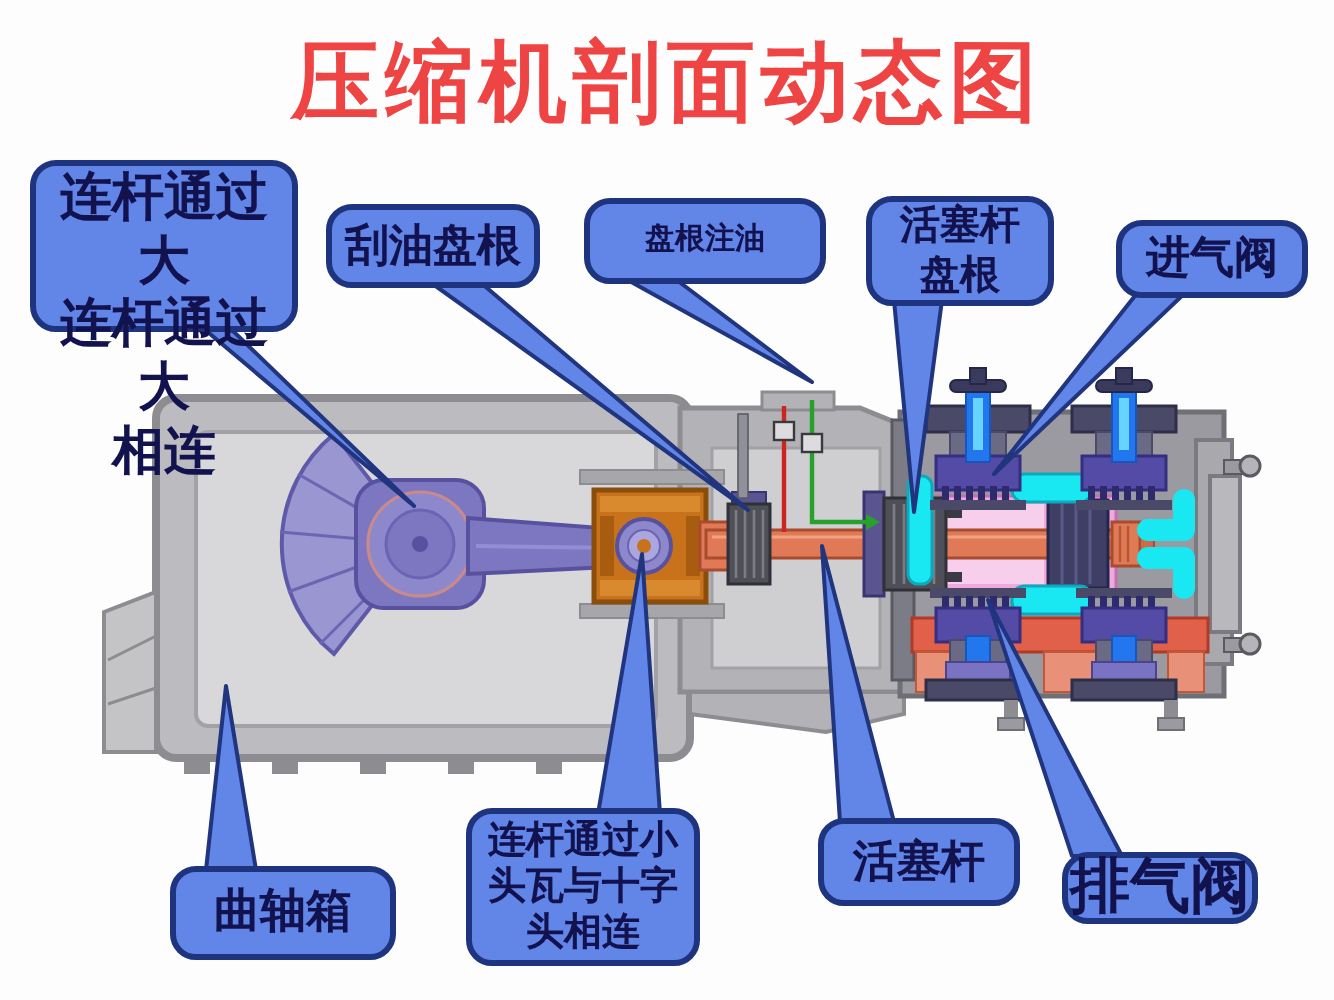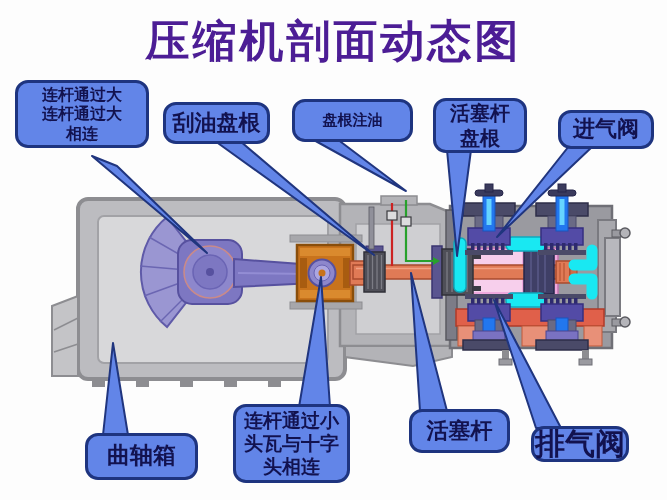--- a/index.html
+++ b/index.html
@@ -2,32 +2,32 @@
 <html><head>
 <meta charset="utf-8">
 <style>
   html,body{margin:0;padding:0;background:#ffffff;}
   .stage{
     position:relative;width:667px;height:500px;background:#fdfdfd;
     font-family:"Liberation Serif","DejaVu Serif",serif;overflow:hidden;
   }
   .title{
     position:absolute;left:0;top:12px;width:100%;text-align:center;
-    font-size:44px;font-weight:900;color:#4c1d95;letter-spacing:3px;
+    font-size:44px;font-weight:900;color:#ef4444;letter-spacing:3px;
     font-family:"Liberation Serif","DejaVu Serif",serif;
   }
   .diagram-svg{position:absolute;left:0;top:0;width:667px;height:500px;}
   .bubble{
     position:absolute;background:#6285e8;border:3px solid #1e347f;border-radius:13px;
     display:flex;flex-direction:column;align-items:center;justify-content:center;
     color:#12124f;font-weight:700;text-align:center;box-sizing:border-box;
     line-height:1.22;
   }
   .bubble span{display:block;}
-  .b1{left:15px;top:80px;width:134px;height:68px;font-size:16px;}
+  .b1{left:15px;top:80px;width:134px;height:86px;font-size:26px;justify-content:space-between;}
   .b2{left:163px;top:102px;width:107px;height:42px;font-size:22px;}
   .b3{left:292px;top:99px;width:121px;height:43px;font-size:15px;}
   .b4{left:433px;top:98px;width:94px;height:55px;font-size:20px;}
   .b5{left:558px;top:110px;width:96px;height:39px;font-size:22px;}
   .b6{left:85px;top:433px;width:113px;height:47px;font-size:23px;}
   .b7{left:233px;top:404px;width:117px;height:79px;font-size:19px;}
   .b8{left:409px;top:409px;width:101px;height:44px;font-size:22px;}
   .b9{left:531px;top:426px;width:98px;height:36px;font-size:30px;}
 </style>
 </head>

